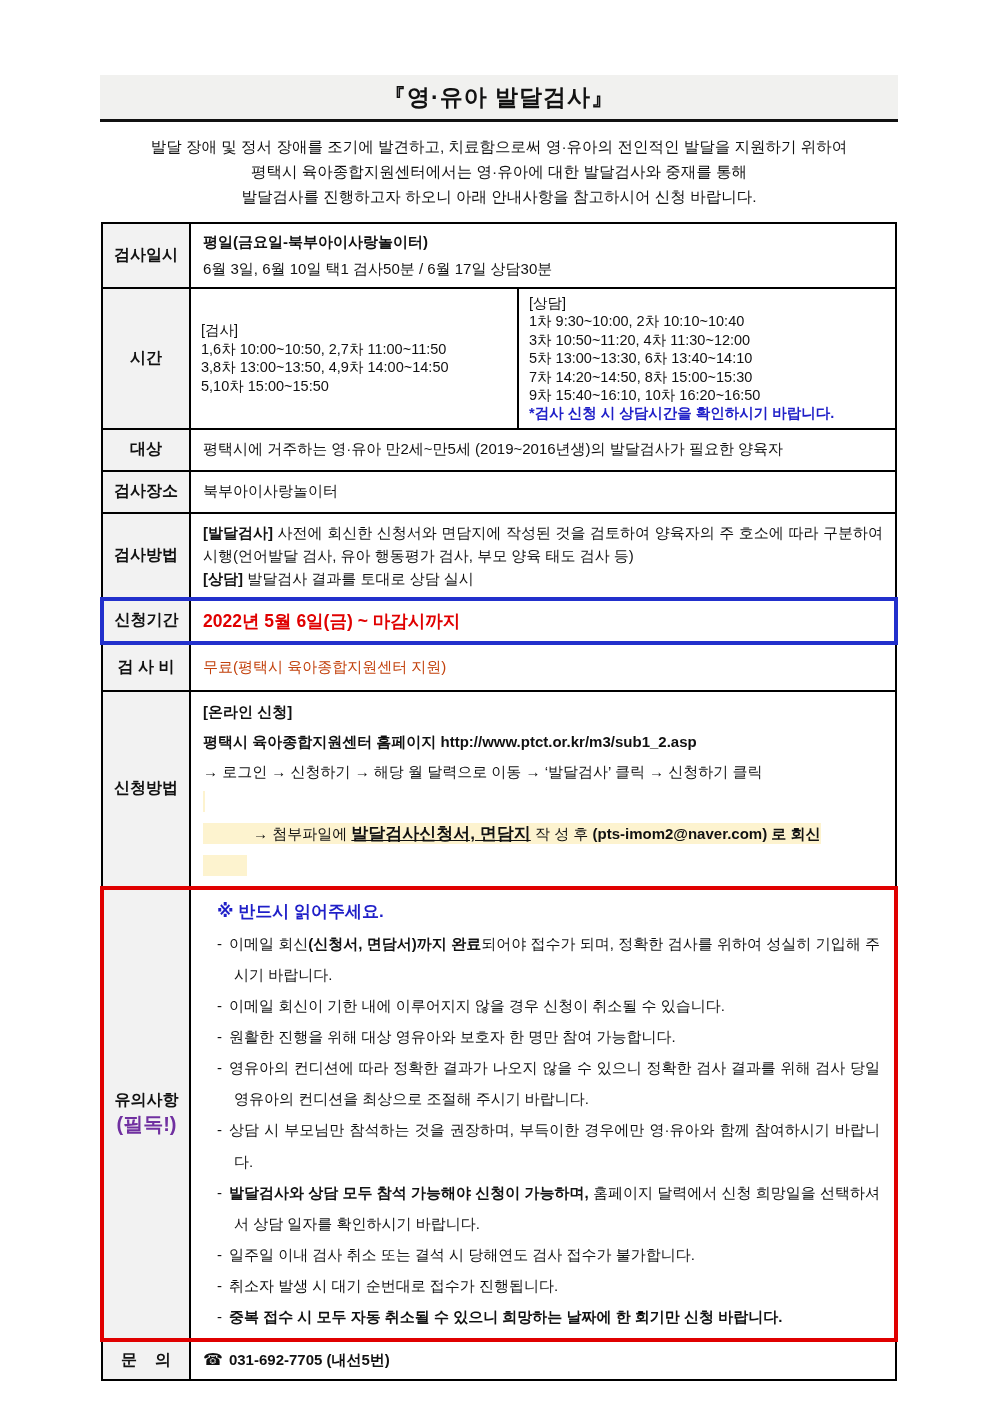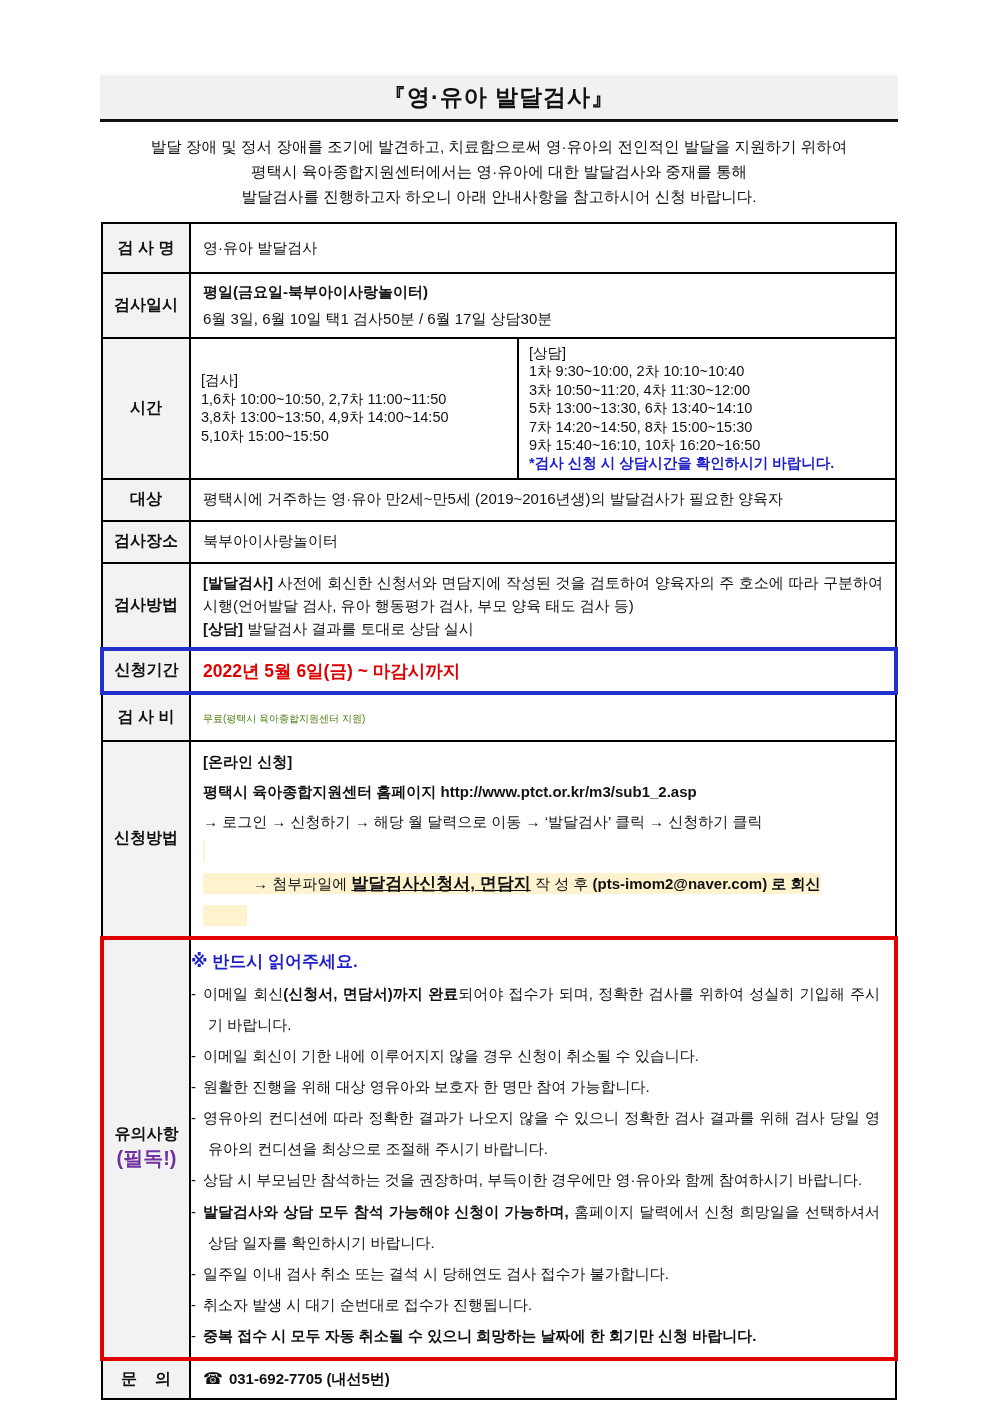--- a/index.html
+++ b/index.html
@@ -47,32 +47,32 @@
     padding:16px 10px; font-size:14.5px; line-height:1.3; }
   .time-right { flex:1; border-left:2px solid #000; padding:5px 10px; font-size:14.5px; line-height:1.27; }
   .time-note { color:#1f1fc8; font-weight:bold; }
 
   .method-text { text-align:justify; line-height:1.55; }
 
   tr.r-period th { border:4px solid #2230cc; border-right:2px solid #000; }
   tr.r-period td { border:4px solid #2230cc; border-left:none; }
   .period-value { color:#e00000; font-weight:bold; font-size:17.5px; }
 
-  .fee-value { color:#4d7c0f; font-size:10px; }
+  .fee-value { color:#c2410c; font-size:15px; }
 
   .apply-line { line-height:2.0; }
   .apply-line.b { font-weight:bold; }
   .hl { background:#fdf3cf; padding:2px 2px; }
   .docs-underline { font-weight:bold; font-size:17px; text-decoration:underline; }
 
   tr.r-notice th { border:4px solid #e00000; border-right:2px solid #000; }
   tr.r-notice td { border:4px solid #e00000; border-left:none; vertical-align:middle; }
   .notice-label-wrap { display:flex; flex-direction:column; align-items:center; }
   .notice-feeldok { color:#7030a0; font-weight:bold; font-size:20px; }
-  .notice-body { padding:6px 14px 6px 0; font-size:15px; }
+  .notice-body { padding:6px 14px 6px 26px; font-size:15px; }
   .notice-heading { color:#1f1fc8; font-weight:bold; font-size:17px; line-height:1.9; }
   .notice-item { padding-left:17px; text-indent:-17px; text-align:justify; line-height:2.07; }
   .notice-item .dash { margin-right:7px; }
 
   .contact-value { font-size:15.5px; }
   .phone-glyph { font-size:16px; margin-right:6px; }
 </style>
 </head>
 <body>
 
@@ -86,24 +86,20 @@
     <div>발달검사를 진행하고자 하오니 아래 안내사항을 참고하시어 신청 바랍니다.</div>
   </div>
 
   <table class="info">
     <colgroup>
         <col class="c-label">
         <col>
       </colgroup>
 
     <tbody>
-        <tr class="r-name">
-      <th class="label">검 사 명</th>
-      <td class="value">영·유아 발달검사</td>
-    </tr>
 
     <tr class="r-date">
       <th class="label">검사일시</th>
       <td class="value">
         <div class="date-line1">평일(금요일-북부아이사랑놀이터)</div>
         <div class="date-line2">6월 3일, 6월 10일 택1 검사50분 / 6월 17일 상담30분</div>
       </td>
     </tr>
 
     <tr class="r-time">

